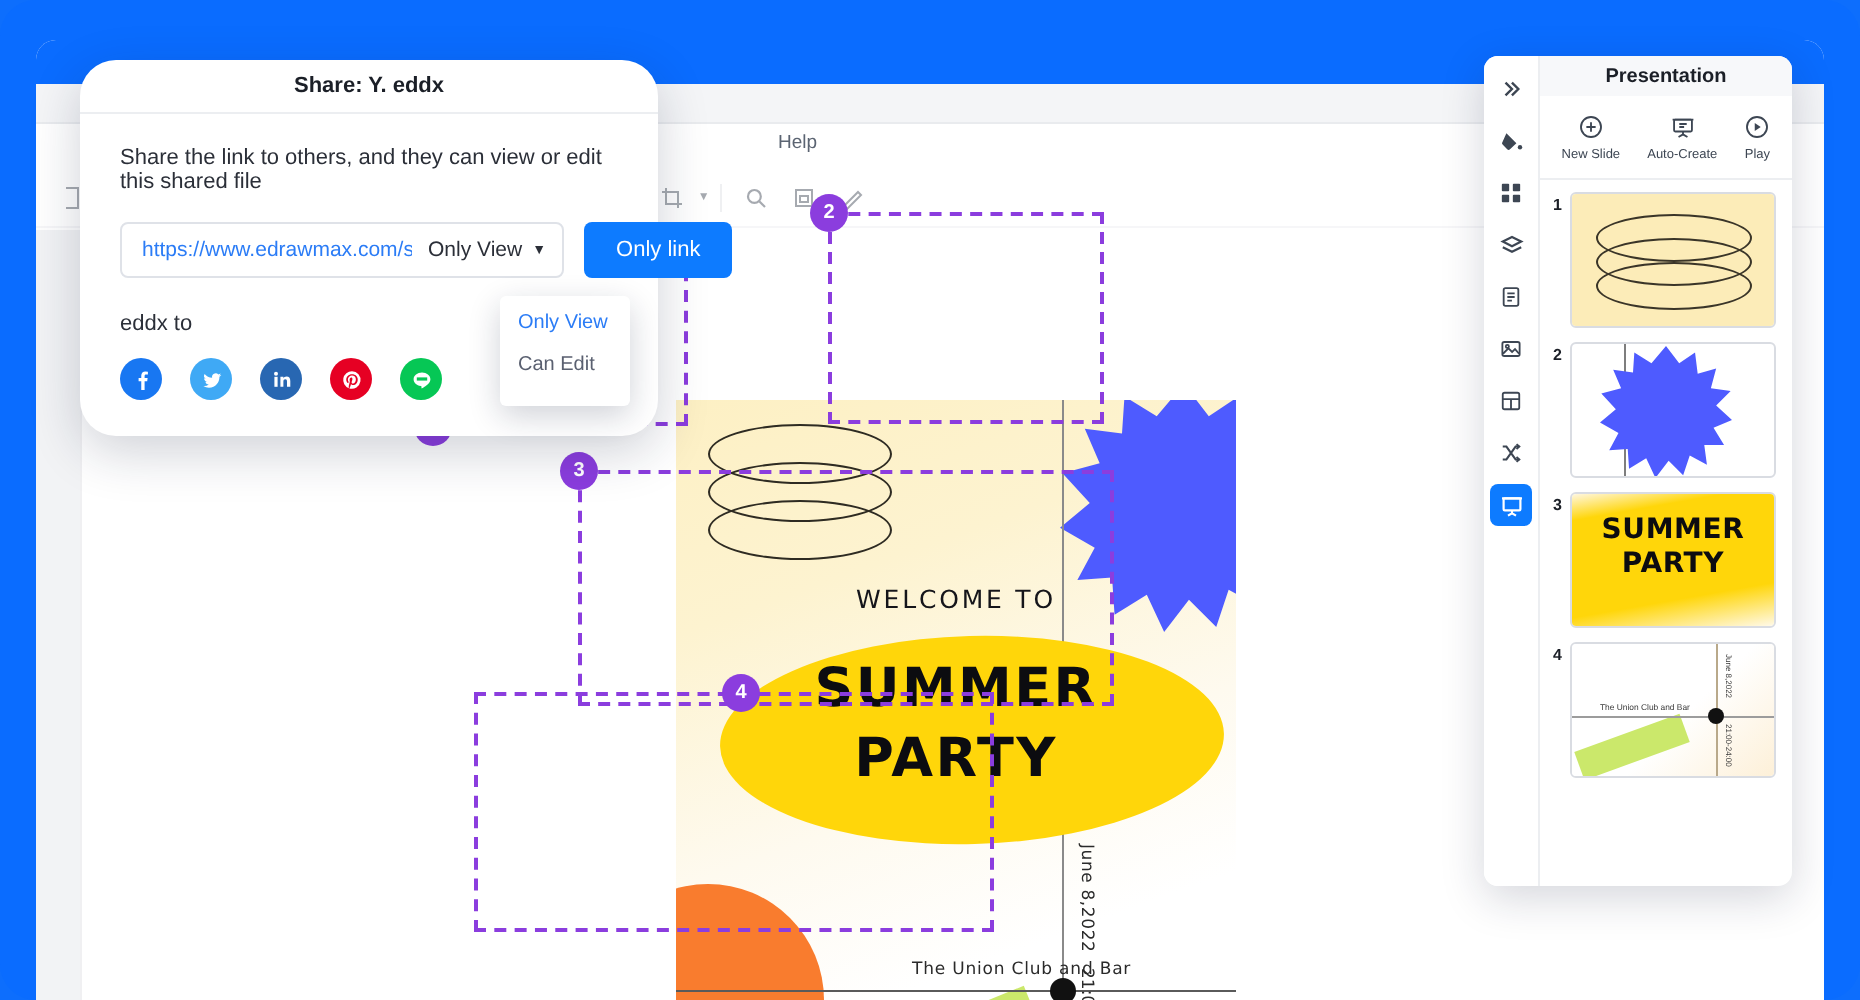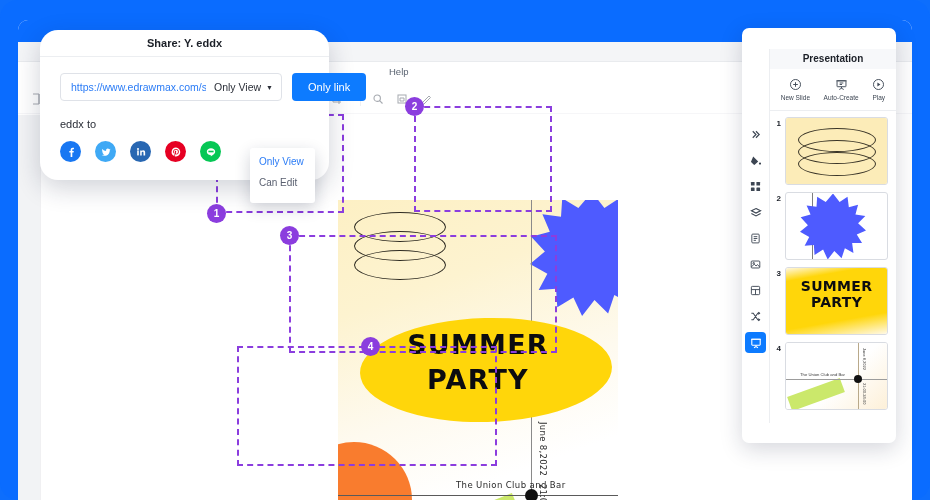--- a/index.html
+++ b/index.html
@@ -341,21 +341,20 @@
   .pres-panel {
     position: absolute;
     left: 742px; top: 28px;
     width: 154px; height: 415px;
     background: #ffffff;
     border-radius: 7px;
     box-shadow: 0 6px 22px rgba(20,30,60,.18);
     overflow: hidden;
     z-index: 20;
     display: flex;
-    align-items: center;
   }
   .pres-rail {
     width: 27px;
     background: #ffffff;
     padding-top: 6px;
     display: flex; flex-direction: column; align-items: center;
     gap: 5px;
     flex: 0 0 auto;
   }
   .rail-btn {
@@ -563,20 +562,21 @@
 
         <div class="poster">
           <div class="poster-bg"></div>
           <div class="poster-rings">
             <div class="ring r1"></div>
             <div class="ring r2"></div>
             <div class="ring r3"></div>
           </div>
           <div class="poster-star"></div>
           <div class="poster-vline"></div>
+          <div class="poster-welcome">WELCOME TO</div>
           <div class="poster-blob"></div>
           <div class="poster-title">
             <div>SUMMER</div>
             <div>PARTY</div>
           </div>
           <div class="poster-circle"></div>
           <div class="poster-green"></div>
           <div class="poster-hline"></div>
           <div class="poster-dot"></div>
           <div class="poster-venue">The Union Club and Bar</div>
@@ -595,20 +595,21 @@
         <div class="badge" style="left:320px; top:222px;">4</div>
       </div>
     </div>
   </div>
 
   <div class="share-dialog">
     <div class="sd-header">
       <div class="sd-title">Share: Y. eddx</div>
     </div>
     <div class="sd-body">
+      <div class="sd-desc">Share the link to others, and they can view or edit this shared file</div>
 
       <div class="sd-row">
         <div class="sd-input-wrap">
           <input class="sd-url" type="text" readonly="" value="https://www.edrawmax.com/server.." style="">
           <div class="sd-perm">
             <span>Only View</span>
             <span class="sd-caret">▼</span>
           </div>
         </div>
         <button class="sd-copy">Only link</button>

